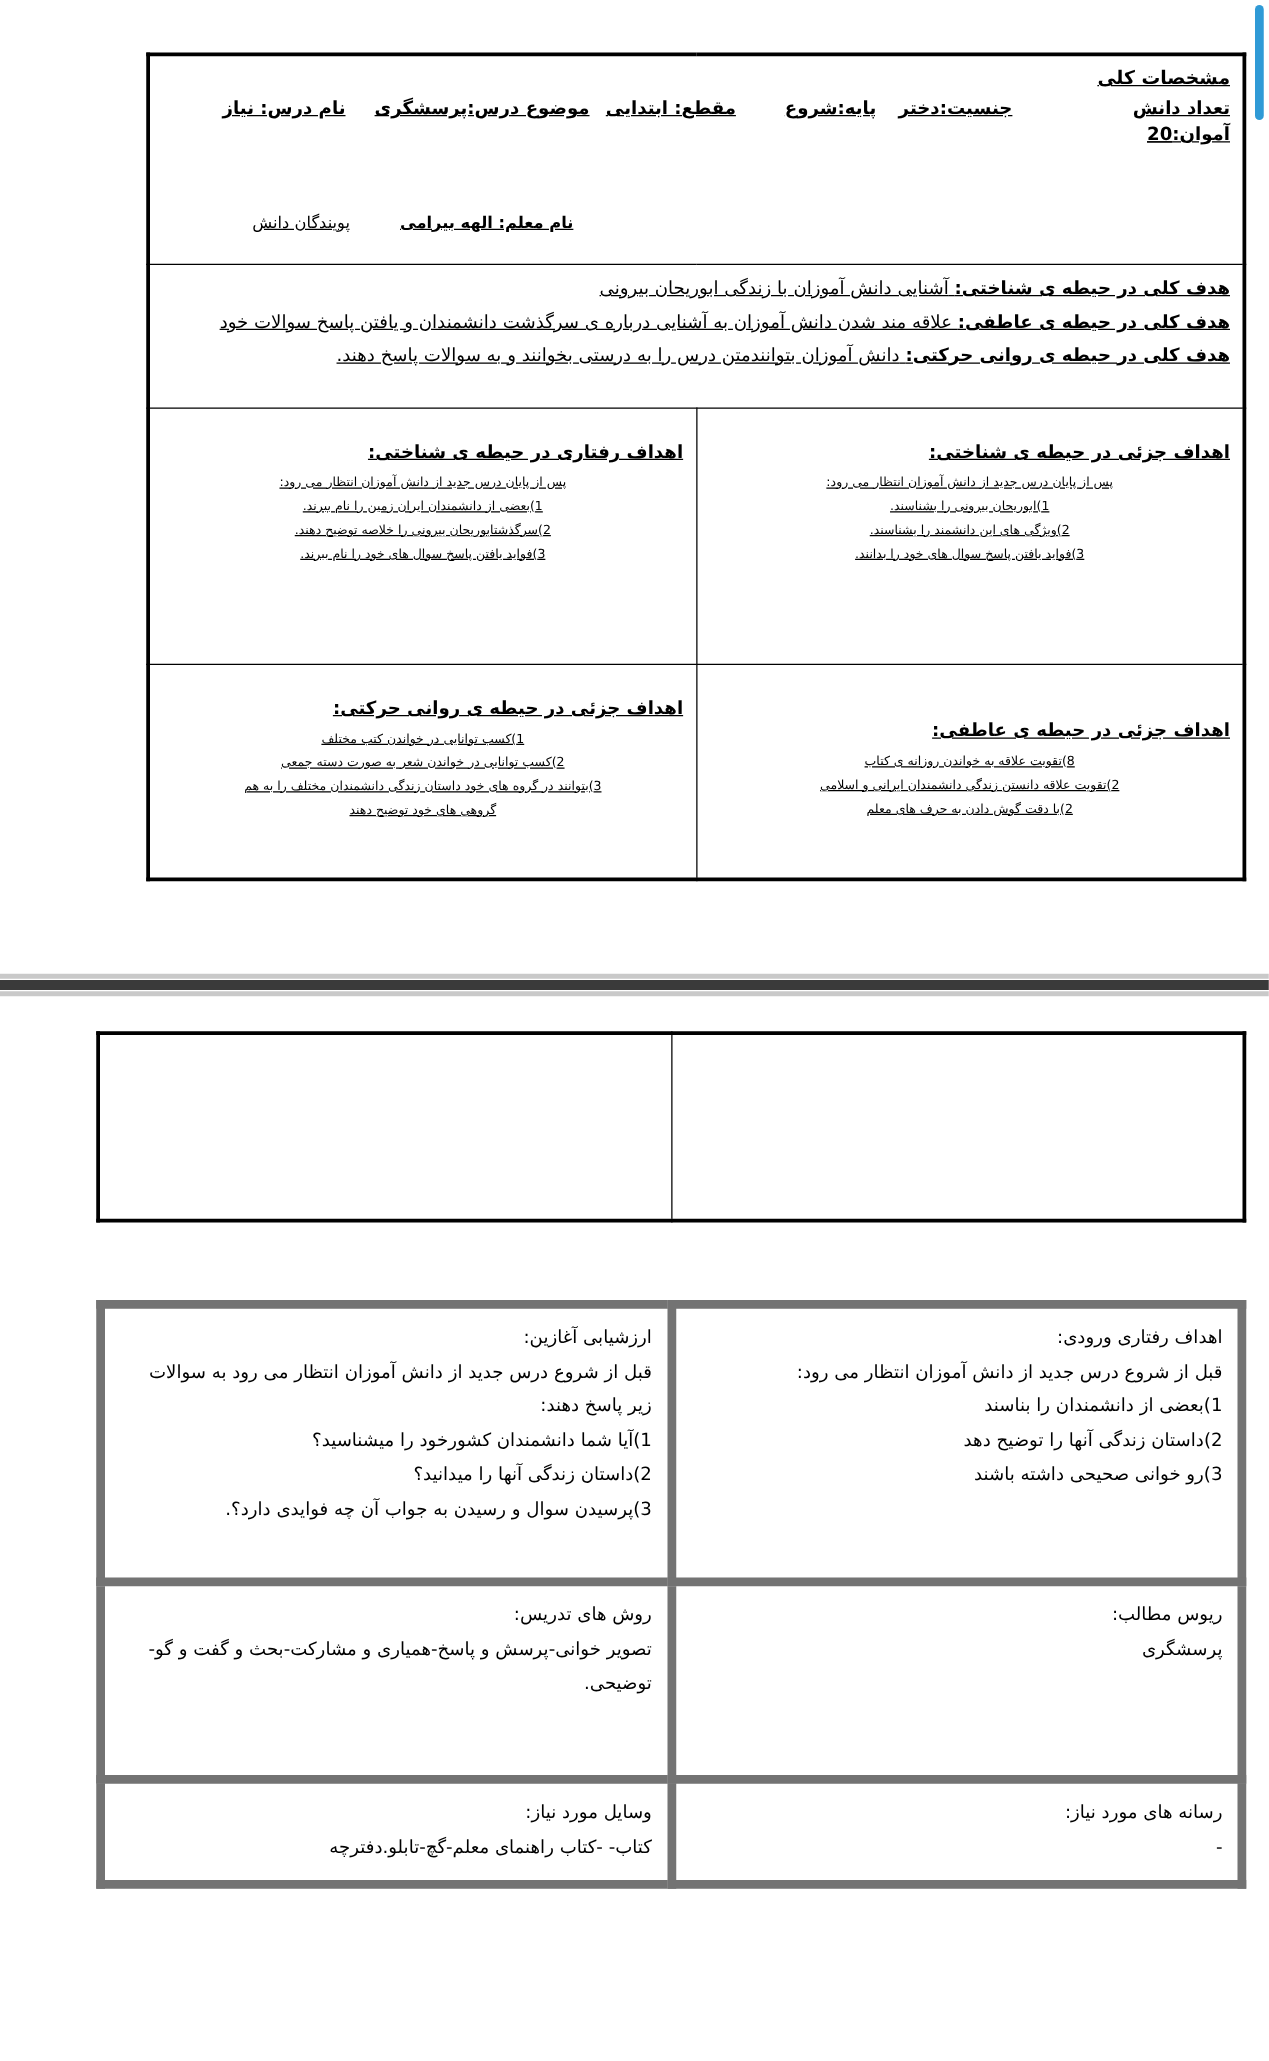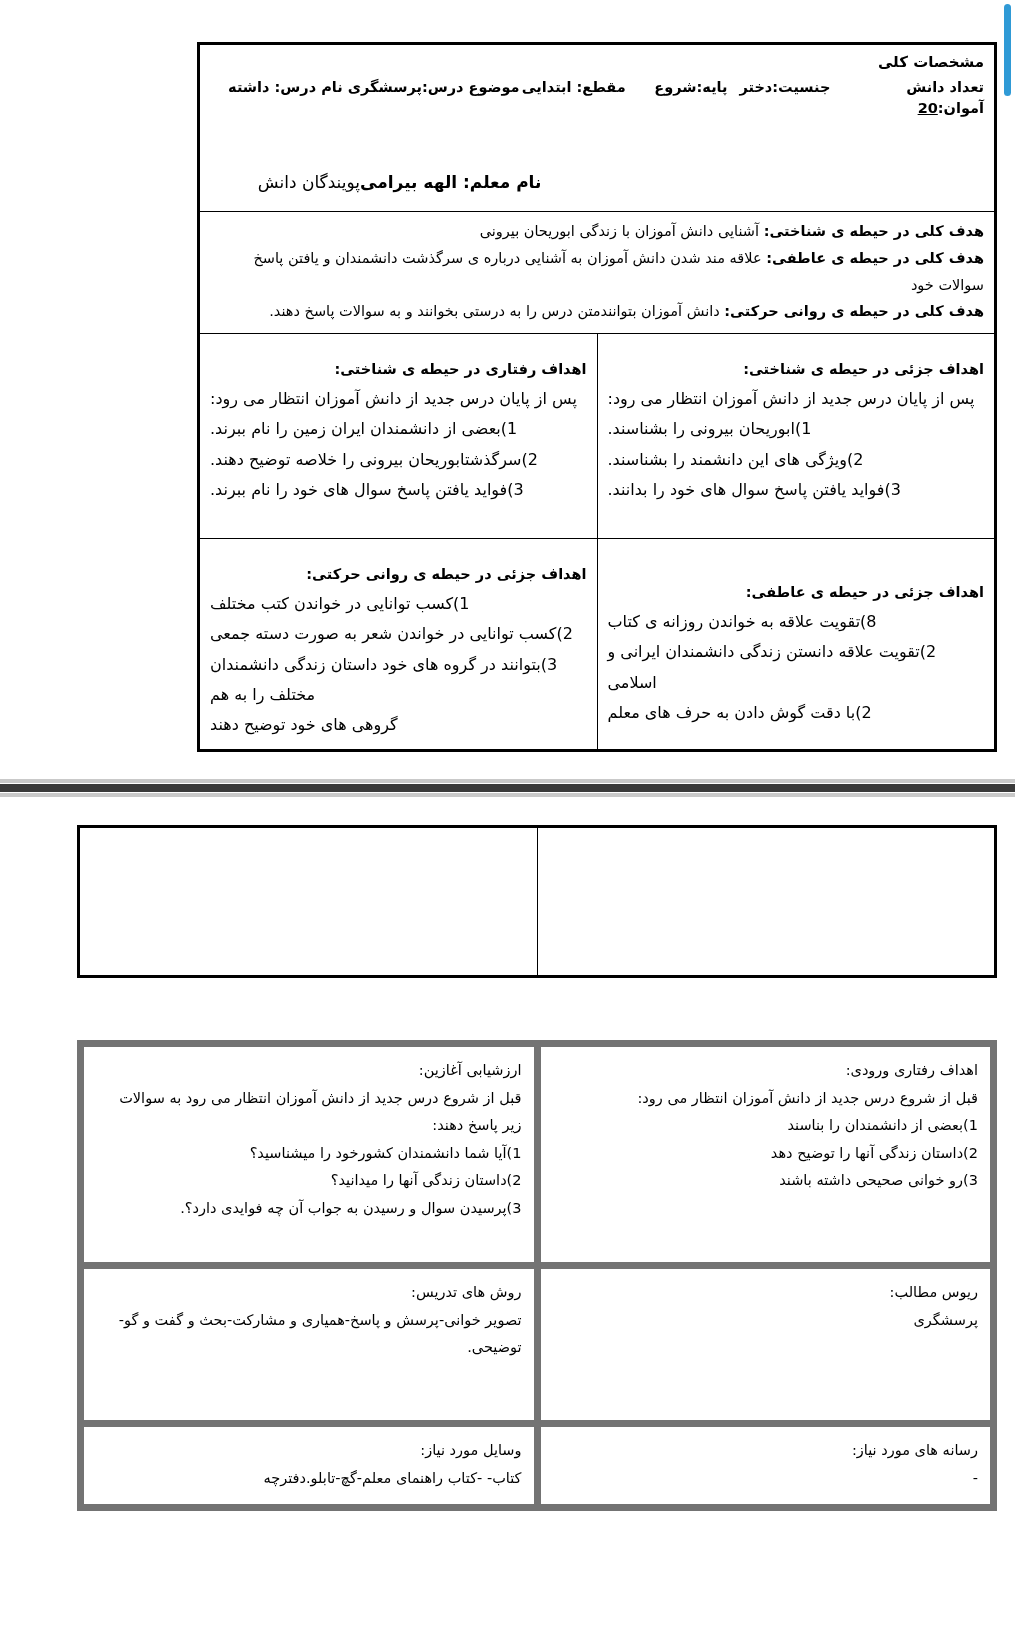--- a/index.html
+++ b/index.html
@@ -45,21 +45,22 @@
   }
   .outer-frame {
     border: 3px solid #000;
   }
 
   
   .block1 {
     position: absolute;
     top: 42px;
     right: 18px;
-    width: 800px;
+    width: 880px;
+    text-decoration: underline;
   }
   .b1-head-cell { height: 168px; padding-top: 10px; }
   .b1-goals-cell { height: 115px; }
   .b1-obj-cell { height: 205px; }
   .b1-obj2-cell { height: 172px; }
 
   .meta-title {
     font-weight: bold;
     font-size: 15px;
     line-height: 1.55;
@@ -89,23 +90,24 @@
     line-height: 1.6;
     text-align: right;
     margin-top: -2px;
   }
   .meta-line2 u { text-decoration: underline; font-weight: bold; }
 
   .meta-row3 {
     display: flex;
     flex-direction: row-reverse;
     align-items: flex-end;
-    font-size: 17px;
+    font-size: 13px;
     line-height: 1.6;
     margin-top: 48px;
+    gap: 40px;
   }
   .m-pooyandegan { width: 150px; text-align: right; }
   .m-teacher { text-align: right; }
 
   b, .bld { font-weight: bold; }
 
   .goal-line {
     font-size: 14.5px;
     line-height: 1.85;
     text-align: right;
@@ -113,23 +115,23 @@
   }
 
   .obj-head {
     font-weight: bold;
     font-size: 14.5px;
     line-height: 1.9;
     text-align: right;
     margin: 0 0 0 0;
   }
   .obj-line {
-    font-size: 16px;
+    font-size: 10px;
     line-height: 1.9;
-    text-align: left;
+    text-align: center;
     margin: 0;
   }
   .pad-top-lg { padding-top: 34px; }
   .pad-top-md { padding-top: 16px; }
 
   
   .page-sep {
     position: absolute;
     top: 779px;
     right: 0;
@@ -191,21 +193,21 @@
 
 <div class="block1">
   <table class="doc-table outer-frame">
     <tbody>
 
       <tr>
         <td colspan="2" class="b1-head-cell">
           <p class="meta-title">مشخصات کلی</p>
 
           <div class="meta-row">
-            <span class="m-lesson bld">نام درس: داشته</span>
+            <span class="m-lesson bld">نام درس: نیاز</span>
             <span class="m-subject bld">موضوع درس:پرسشگری</span>
             <span class="m-level bld">مقطع: ابتدایی</span>
             <span class="m-grade bld">پایه:شروع</span>
             <span class="m-gender bld">جنسیت:دختر</span>
             <span class="m-count bld">تعداد دانش</span>
           </div>
 
           <div class="meta-line2">
             <span class="bld">آموان:</span><u>20</u>
           </div>

